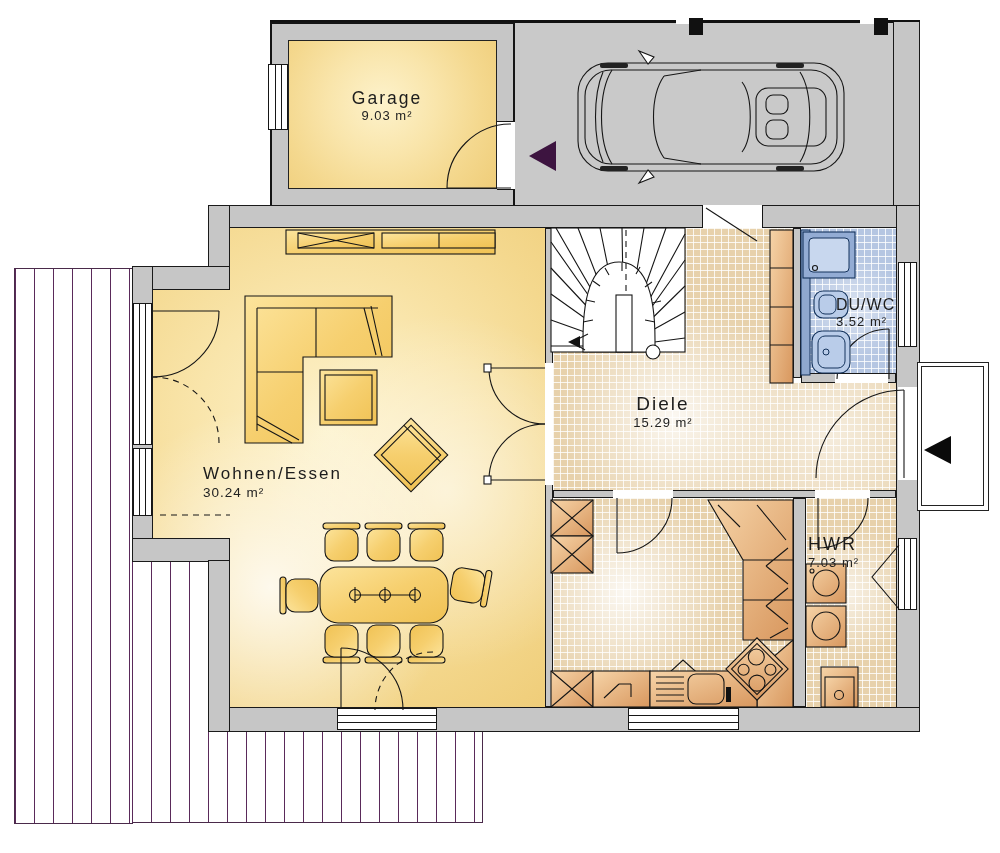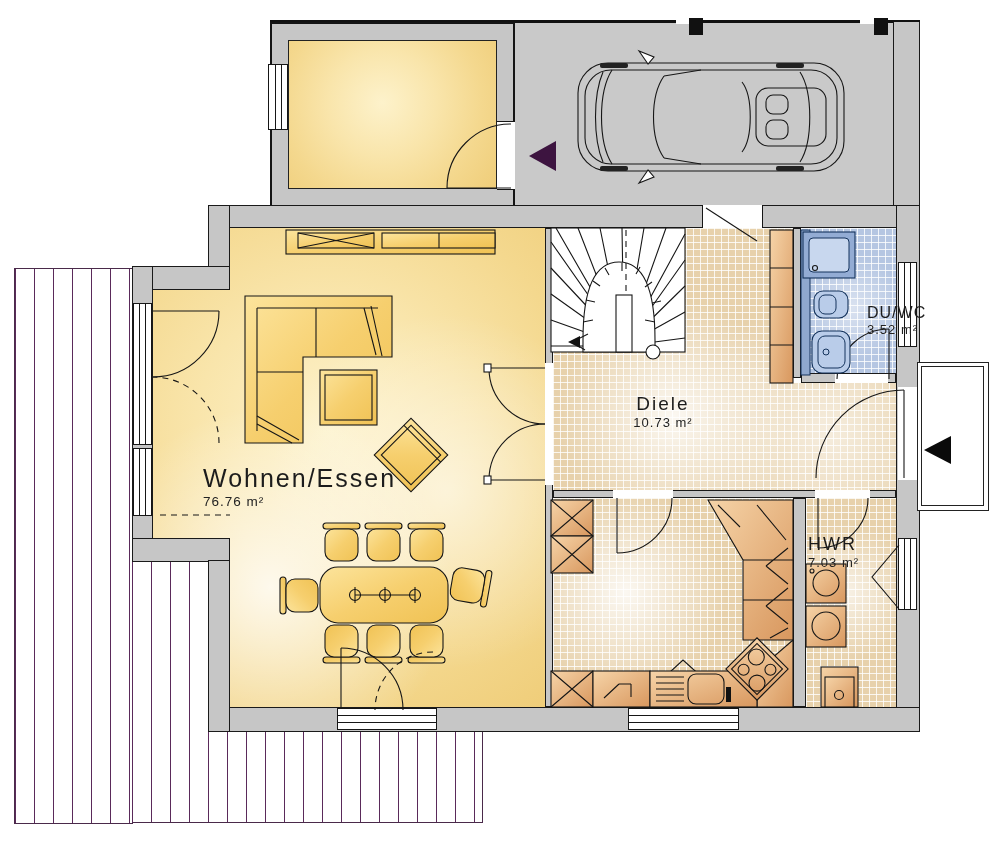--- a/index.html
+++ b/index.html
@@ -343,29 +343,33 @@
     <g transform="rotate(45 757 669)">
       <rect x="735" y="647" width="44" height="44" class="fo"></rect>
       <rect x="739" y="651" width="36" height="36" class="ln"></rect>
       <circle cx="748" cy="661" r="8" class="ln"></circle>
       <circle cx="767" cy="660" r="5.5" class="ln"></circle>
       <circle cx="748" cy="679" r="5.5" class="ln"></circle>
       <circle cx="767" cy="679" r="8" class="ln"></circle>
     </g>
   </svg>
 
+  <div class="lbl ctr" style="left:322px;top:88px;width:130px;">
+    <div class="nm" style="font-size:17.5px;">Garage</div>
+    <div class="ar">9.03 m²</div>
+  </div>
   <div class="lbl" style="left:203px;top:464px;width:190px;">
-    <div class="nm" style="font-size:25px;">Wohnen/Essen</div>
-    <div class="ar" style="font-size:13.5px;">76.76 m²</div>
+    <div class="nm" style="font-size:17px;">Wohnen/Essen</div>
+    <div class="ar" style="font-size:13.5px;">30.24 m²</div>
   </div>
   <div class="lbl ctr" style="left:608px;top:383px;width:110px;margin-top:10px;">
     <div class="nm" style="font-size:19px;">Diele</div>
-    <div class="ar">10.73 m²</div>
-  </div>
-  <div class="lbl" style="left:836px;top:304px;width:100px;margin-left:31px;">
+    <div class="ar">15.29 m²</div>
+  </div>
+  <div class="lbl" style="left:836px;top:296px;width:100px;">
     <div class="nm" style="font-size:16px;letter-spacing:1px;">DU/WC</div>
     <div class="ar">3.52 m²</div>
   </div>
   <div class="lbl" style="left:808px;top:534px;width:90px;">
     <div class="nm" style="font-size:18px;">HWR</div>
     <div class="ar">7.03 m²</div>
   </div>
 
 </div>
 

